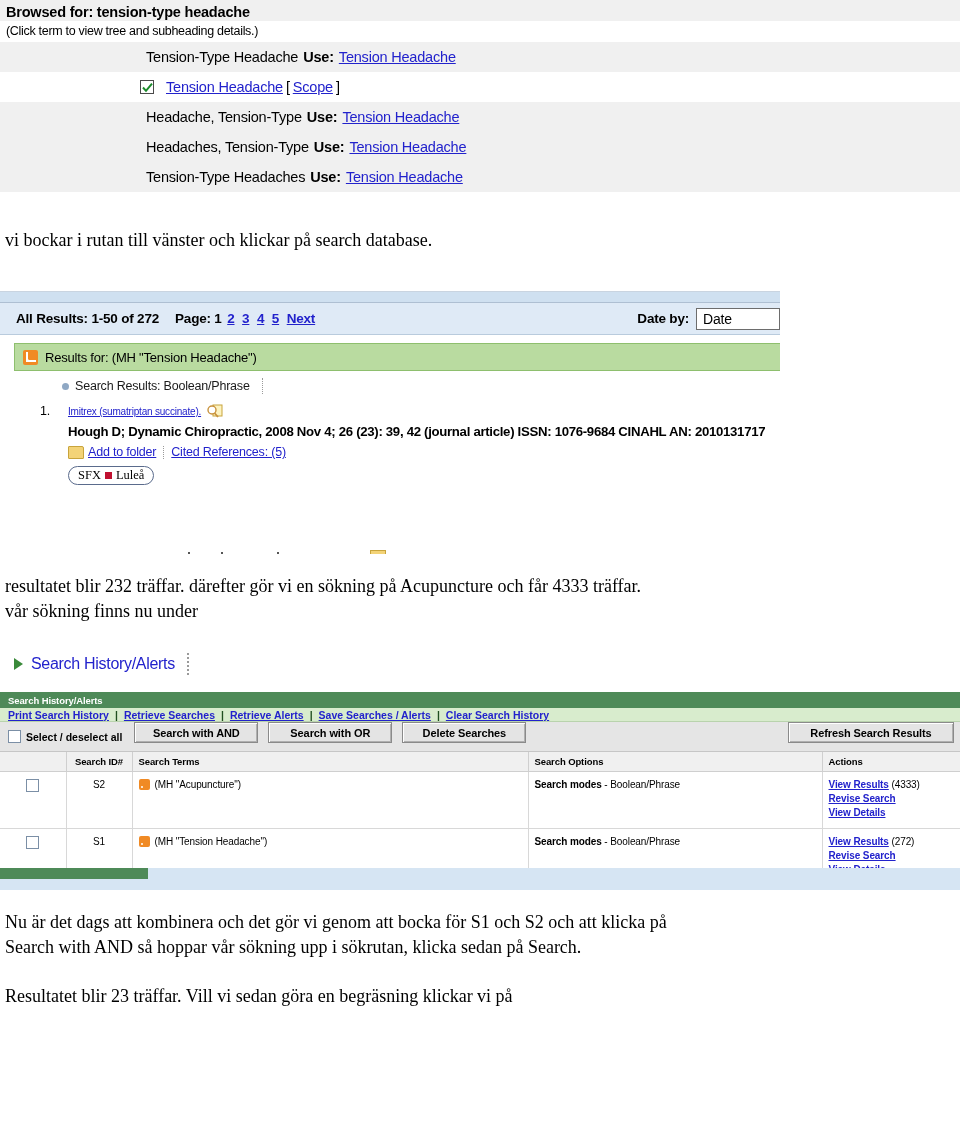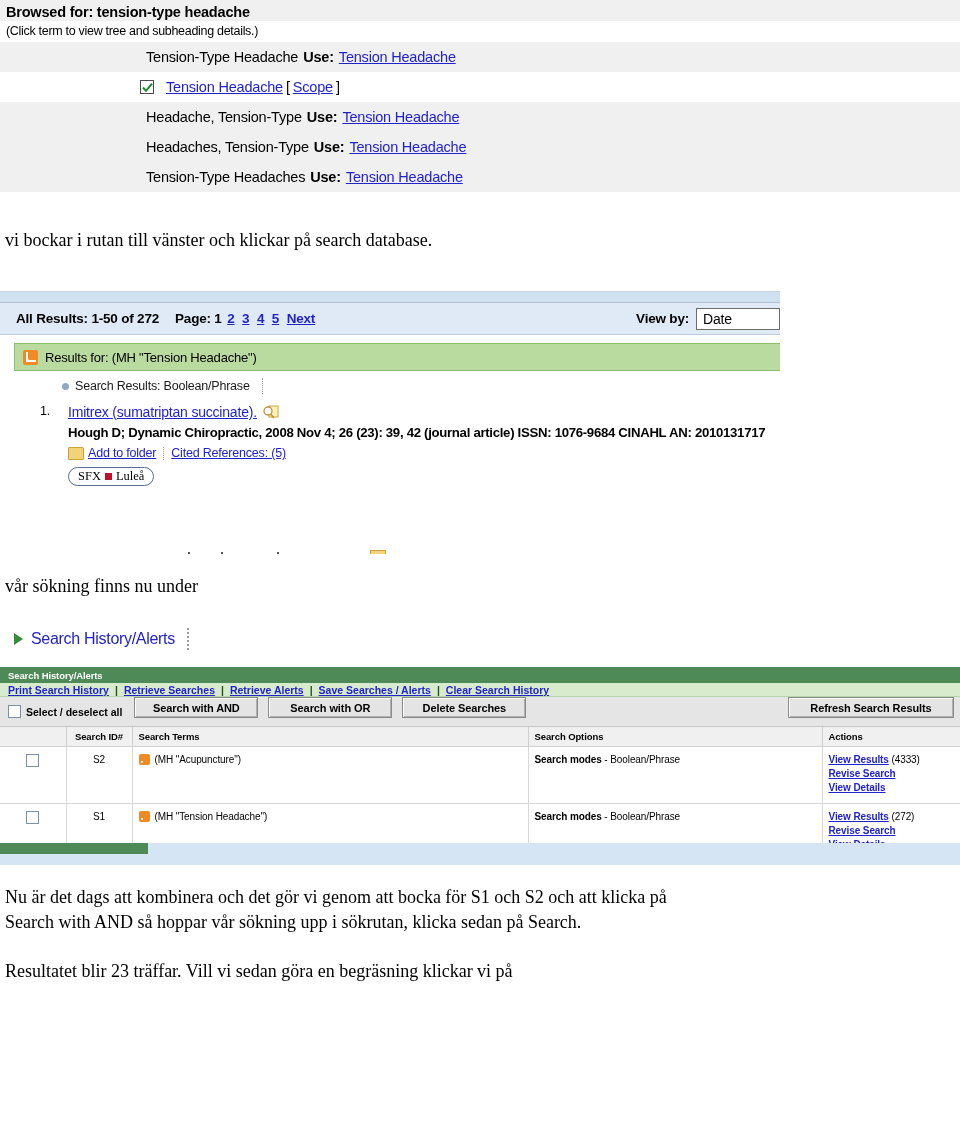--- a/index.html
+++ b/index.html
@@ -92,21 +92,21 @@
   .rs-greenbar .alelink{position:absolute;right:-2px;color:#2222cc;text-decoration:underline;font-size:13px;}
   .rs-srmode{
     display:flex;align-items:center;font-size:12.5px;margin-top:7px;padding-left:48px;
     letter-spacing:-0.2px;color:#1a1a1a;
   }
   .bluedot{width:7px;height:7px;border-radius:50%;background:#8fa8c4;margin-right:6px;}
   .dotsep{margin-left:12px;border-left:1px dotted #9a9a9a;height:16px;}
   .rs-item{margin-top:10px;padding-left:30px;font-size:13.5px;letter-spacing:-0.2px;}
   .rs-item .num{position:absolute;left:40px;font-size:12.5px;}
   .rs-itemtitle{display:flex;align-items:center;}
-  .rs-itemtitle a{font-size:14px;}
+  .rs-itemtitle a{font-size:10px;}
   .mag-ico{width:16px;height:15px;margin-left:6px;position:relative;flex:none;}
   .rs-cite{margin-top:5px;font-size:13.2px;letter-spacing:-0.3px;}
   .rs-links{margin-top:6px;display:flex;align-items:center;font-size:12.5px;}
   .folder-ico{width:14px;height:11px;background:#f3d377;border:1px solid #c8a43c;
     border-radius:1px 2px 1px 1px;margin-right:4px;flex:none;}
   .rs-links .sep{margin:0 7px;border-left:1px dotted #9a9a9a;height:13px;}
   .sfx-btn{
     margin-top:7px;display:inline-flex;align-items:center;
     border:1px solid #5a6b8c;border-radius:10px;height:17px;padding:0 9px;
     font-family:"Liberation Serif",serif;font-size:12.5px;background:#fff;
@@ -239,21 +239,21 @@
     <span>All Results: 1-50 of 272</span>
     <span class="pages">
       <span>Page: 1</span>
       <a class="lnk" href="#">2</a>
       <a class="lnk" href="#">3</a>
       <a class="lnk" href="#">4</a>
       <a class="lnk" href="#">5</a>
       <a class="lnk" href="#">Next</a>
     </span>
     <span class="rs-sortby">
-      <span class="lbl">View by:</span>
+      <span class="lbl">Date by:</span>
       <span class="rs-sortselect">Date</span>
     </span>
   </div>
 
   <div class="rs-body">
     <div class="rs-greenbar">
       <span class="rss-ico"></span>
       <span>Results for: (MH "Tension Headache")</span>
       <a class="alelink" href="#">Ale</a>
     </div>
@@ -295,20 +295,21 @@
     <div class="rs-ghost">
       <span class="g1"></span>
       <span class="g2"></span>
       <span class="g3"></span>
       <span class="gf"></span>
     </div>
   </div>
 </div>
 
 <div class="sv-text" style="margin-top:20px;">
+  <div>resultatet blir 232 träffar. därefter gör vi en sökning på Acupuncture och får 4333 träffar.</div>
   <div>vår sökning finns nu under</div>
 </div>
 
 <div class="sh-tab" style="margin-top:22px;">
   <span class="tri"></span>
   <span class="t">Search History/Alerts</span>
   <span class="vdots"></span>
 </div>
 
 <div class="hist-shot" style="margin-top:10px;">

